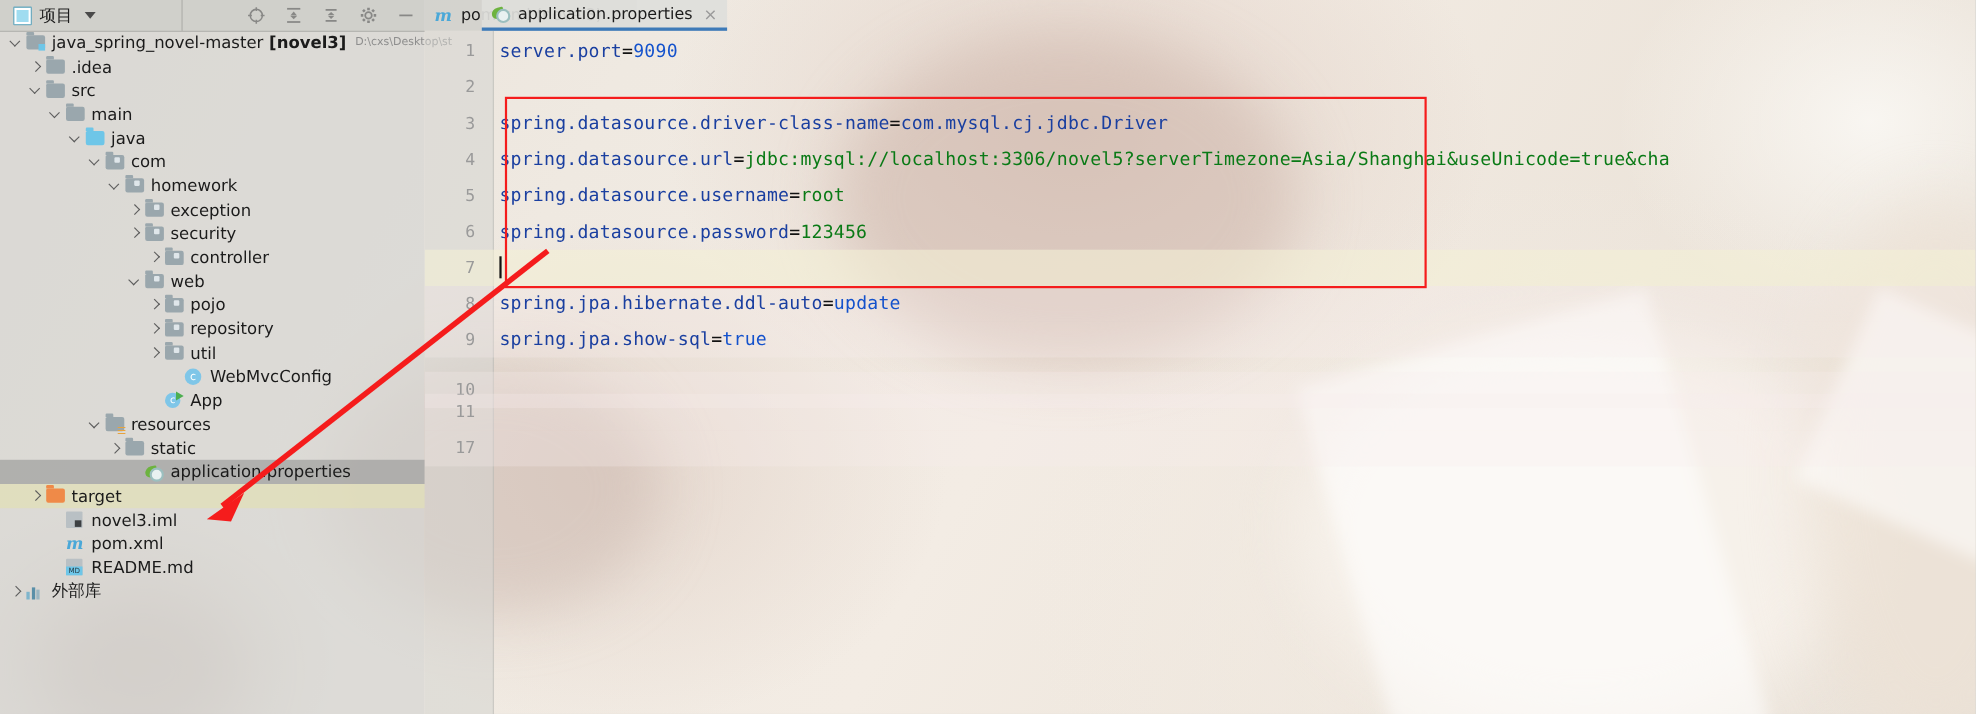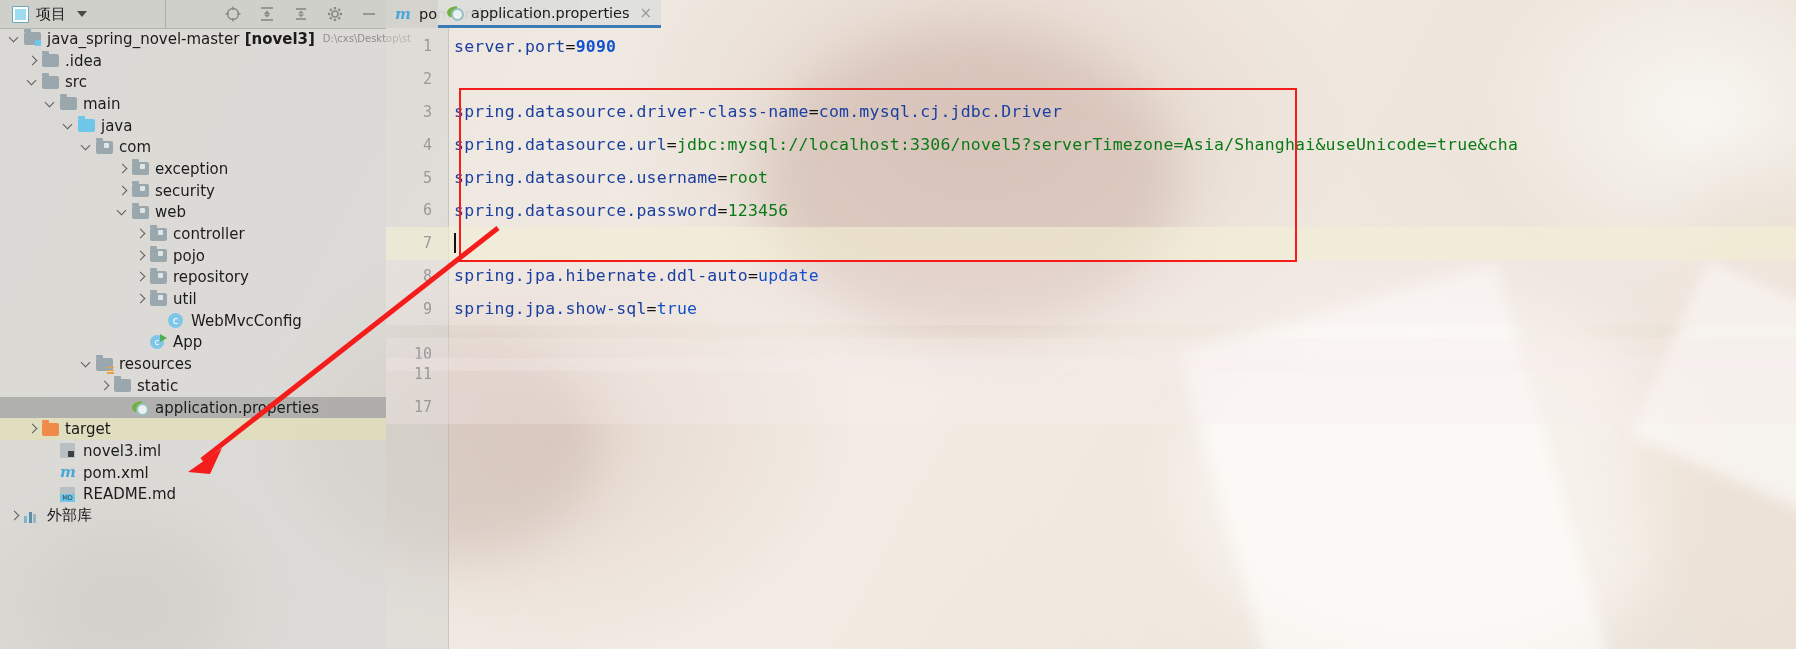--- a/index.html
+++ b/index.html
@@ -140,21 +140,21 @@
   .ln{
     width:46px;text-align:right;font-size:15px;color:#9a9a9a;
     font-family:"DejaVu Sans Mono",monospace;flex:0 0 46px;
   }
   .txt{
     margin-left:22px;font-size:16.5px;white-space:pre;
     font-family:"DejaVu Sans Mono",monospace;letter-spacing:.2px;
   }
   .k{color:#1a3fa0;}
   .v{color:#0a7a16;}
-  .n{color:#1452cc;font-weight:bold;}
+  .n{color:#1452cc;}
   .kw{color:#1452cc;}
   .eq{color:#121212;}
   #caret{position:absolute;left:68px;width:1.6px;height:20px;background:#111;}
 
   
   #redbox{
     position:absolute;left:459px;top:88px;width:838px;height:174px;
     border:2.5px solid #f51c1c;box-sizing:border-box;z-index:5;pointer-events:none;
   }
   #redarrow{position:absolute;left:150px;top:210px;width:360px;height:290px;z-index:6;pointer-events:none;}
@@ -278,50 +278,58 @@
         </div>
         <div class="row">
           <span style="display:inline-block;width:80px;flex:0 0 80px"></span>
           <span class="arrow d"></span>
           <span class="icon">
             <span class="folder mod" style="display:block"></span>
           </span>
           <span>com</span>
         </div>
         <div class="row">
+          <span style="display:inline-block;width:98px;flex:0 0 98px"></span>
+          <span class="arrow d"></span>
+          <span class="icon">
+            <span class="folder mod" style="display:block"></span>
+          </span>
+          <span>homework</span>
+        </div>
+        <div class="row">
           <span style="display:inline-block;width:116px;flex:0 0 116px"></span>
           <span class="arrow r"></span>
           <span class="icon">
             <span class="folder mod" style="display:block"></span>
           </span>
           <span>exception</span>
         </div>
         <div class="row">
           <span style="display:inline-block;width:116px;flex:0 0 116px"></span>
           <span class="arrow r"></span>
           <span class="icon">
             <span class="folder mod" style="display:block"></span>
           </span>
           <span>security</span>
         </div>
         <div class="row">
+          <span style="display:inline-block;width:134px;flex:0 0 134px"></span>
+          <span class="arrow r"></span>
+          <span class="icon">
+            <span class="folder mod" style="display:block"></span>
+          </span>
+          <span>controller</span>
+        </div>
+        <div class="row">
           <span style="display:inline-block;width:116px;flex:0 0 116px"></span>
           <span class="arrow d"></span>
           <span class="icon">
             <span class="folder mod" style="display:block"></span>
           </span>
           <span>web</span>
-        </div>
-        <div class="row">
-          <span style="display:inline-block;width:134px;flex:0 0 134px"></span>
-          <span class="arrow r"></span>
-          <span class="icon">
-            <span class="folder mod" style="display:block"></span>
-          </span>
-          <span>controller</span>
         </div>
         <div class="row">
           <span style="display:inline-block;width:134px;flex:0 0 134px"></span>
           <span class="arrow r"></span>
           <span class="icon">
             <span class="folder mod" style="display:block"></span>
           </span>
           <span>pojo</span>
         </div>
         <div class="row">

